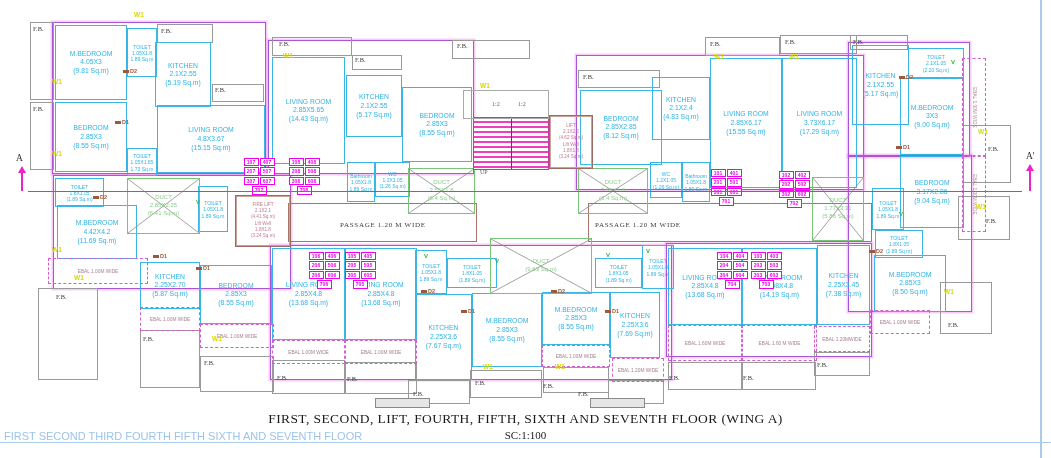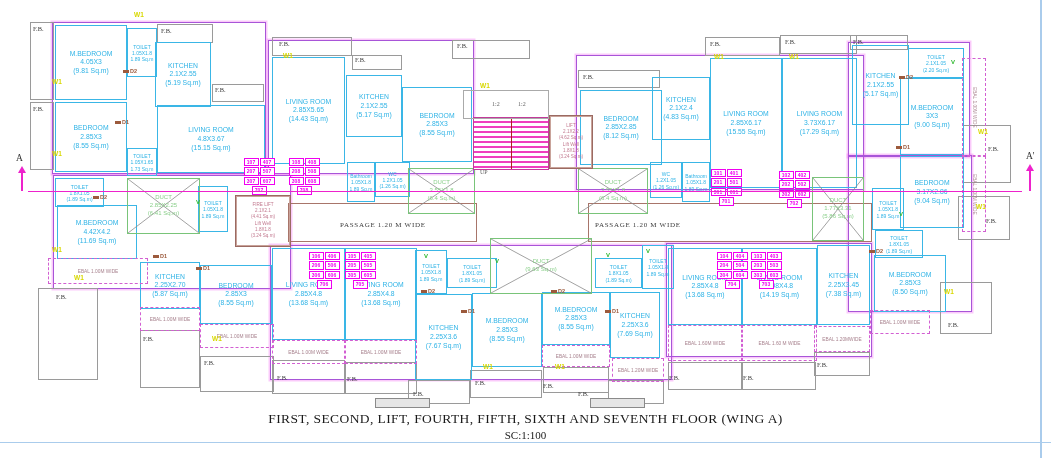--- a/index.html
+++ b/index.html
@@ -65,20 +65,21 @@
   <div class="abs seclabel" style="left:1026px;top:151px;">A'</div>
   <div class="abs secarrow" style="left:1026px;top:164px;"></div>
   <div class="abs secline" style="left:1029px;top:170px;width:1.5px;height:21px;"></div>
 
   <div class="abs tinygray" style="left:492px;top:101px;">1:2</div>
   <div class="abs tinygray" style="left:518px;top:101px;">1:2</div>
   <div class="abs tinygray" style="left:480px;top:169px;">UP</div>
 
   <div class="abs title" style="left:0;top:411px;">FIRST, SECOND, LIFT, FOURTH, FIFTH, SIXTH AND SEVENTH FLOOR (WING A)</div>
   <div class="abs sc" style="left:0;top:429px;">SC:1:100</div>
+  <div class="abs flink" style="left:4px;top:430px;">FIRST SECOND THIRD FOURTH FIFTH SIXTH AND SEVENTH FLOOR</div>
 <div class="abs bound" style="left: 52px; top: 22px; width: 212px; height: 150px;"></div>
     <div class="abs bound" style="left: 268px; top: 40px; width: 204px; height: 132px;"></div>
     <div class="abs bound" style="left: 576px; top: 55px; width: 286px; height: 133px;"></div>
     <div class="abs bound" style="left: 848px; top: 42px; width: 120px; height: 113px;"></div>
     <div class="abs bound" style="left: 848px; top: 155px; width: 122px; height: 155px;"></div>
     <div class="abs bound" style="left: 53px; top: 175px; width: 236px; height: 112px;"></div>
     <div class="abs bound" style="left: 270px; top: 245px; width: 400px; height: 133px;"></div>
     <div class="abs bound" style="left: 666px; top: 243px; width: 204px; height: 112px;"></div>
     <div class="abs fbbox" style="left: 30px; top: 22px; width: 22px; height: 76px;"></div>
     <div class="abs fbbox" style="left: 30px; top: 102px; width: 22px; height: 66px;"></div>

